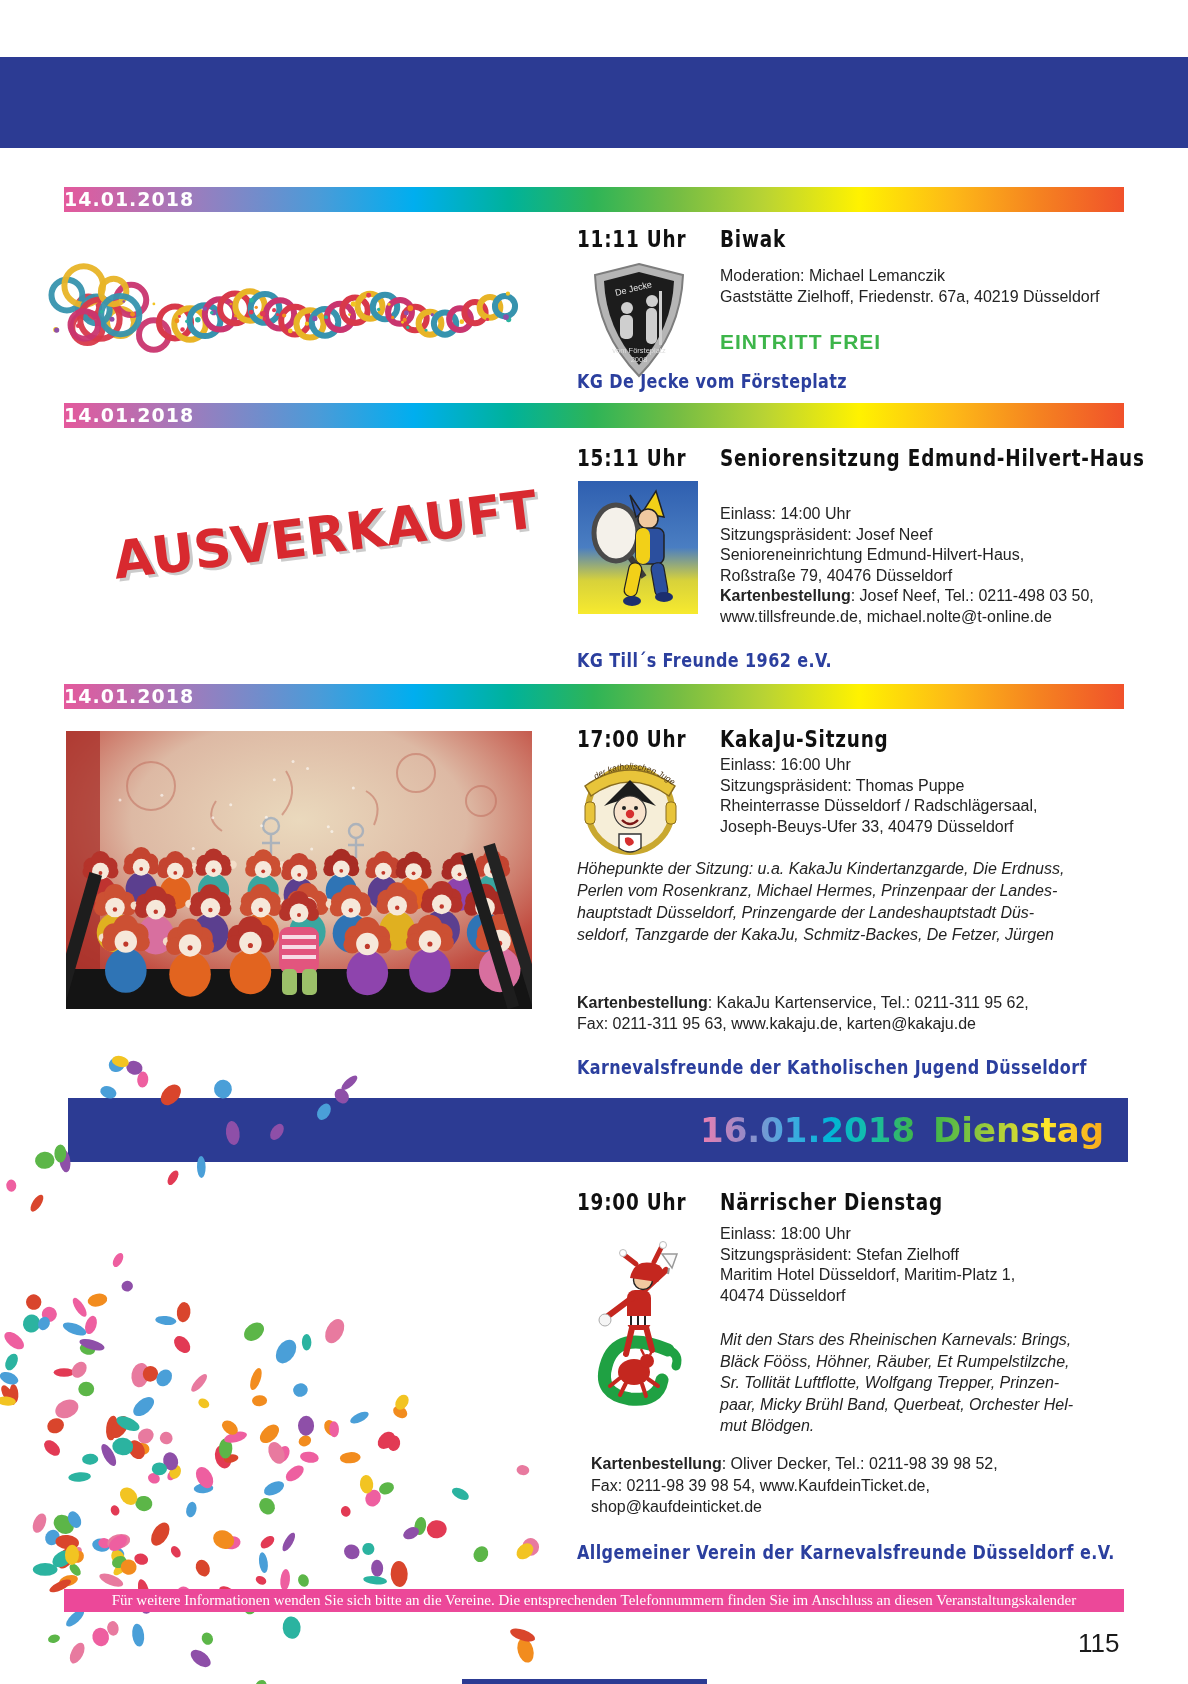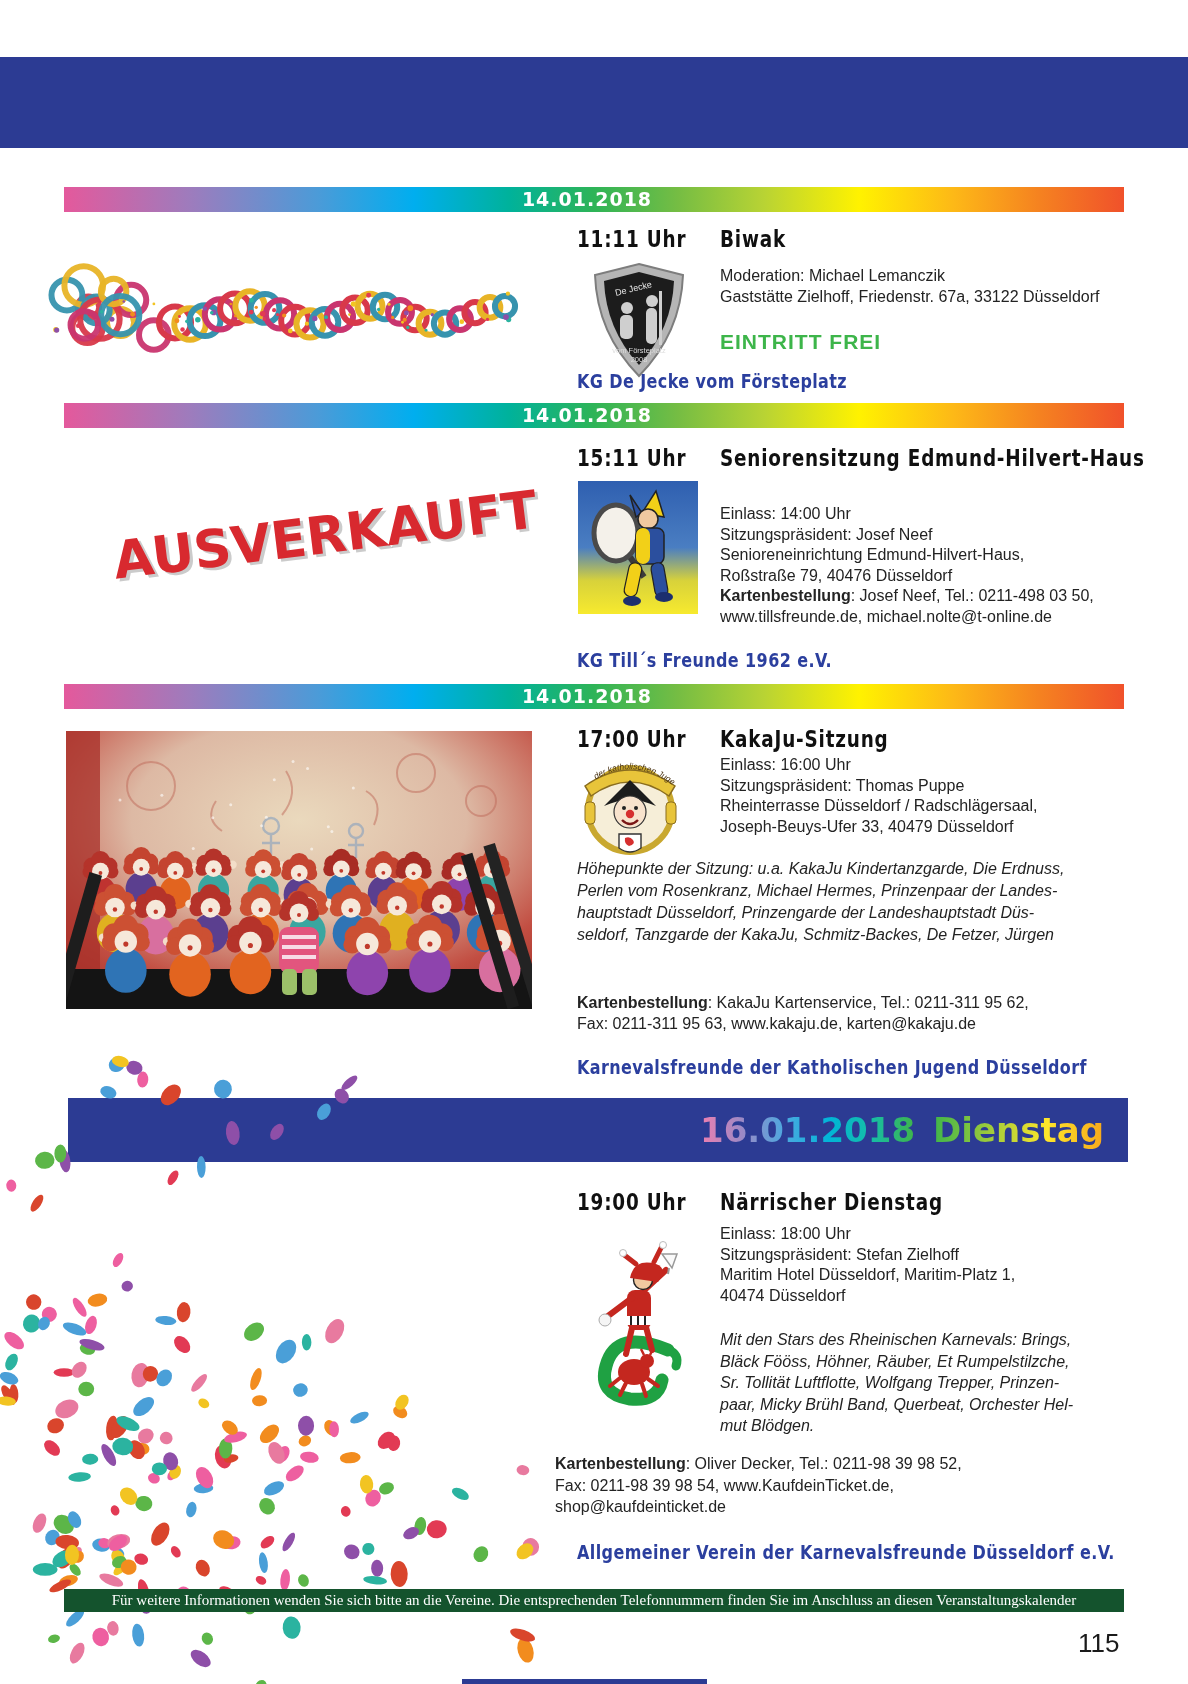--- a/index.html
+++ b/index.html
@@ -11,21 +11,21 @@
   .header{position:absolute;left:0;top:57px;width:1188px;height:91px;background:#2c3b93;
           display:flex;align-items:center;padding-left:74px;box-sizing:border-box;}
   .header-title{font-family:"Liberation Serif",serif;font-weight:bold;font-size:43px;
       letter-spacing:2px;white-space:nowrap;
       background:linear-gradient(90deg,#ee6fa4 0%,#b48cc5 8%,#7d9fd4 16%,#3fb3e8 25%,
         #16bdc3 33%,#2dbd8f 41%,#3fb54a 49%,#7cc242 57%,#b8d22f 65%,#e8e223 73%,
         #f7cf1e 81%,#f2992 0 88%,#f2992e 88%,#e85c26 95%,#e23a2a 100%);
       -webkit-background-clip:text;background-clip:text;color:transparent;}
 
   
-  .datebar{left:64px;width:1060px;height:25px;line-height:25px;text-align:center;
+  .datebar{left:64px;width:1060px;height:25px;line-height:25px;text-align:left;
       padding-right:14px;box-sizing:border-box;
       background:linear-gradient(90deg,#e4599c 0%,#9d7cbd 12%,#4b9bd8 24%,#00aeef 33%,
         #00b29b 42%,#2eb457 50%,#76bd43 58%,#b8d334 66%,#fff200 75%,#fdb817 84%,
         #f58220 92%,#f0512b 100%);}
   .datelabel{font-family:"DejaVu Sans",sans-serif;font-weight:bold;font-size:19px;
       letter-spacing:1px;color:#ffffff;}
 
   
   .comic{font-family:"DejaVu Sans",sans-serif;font-weight:bold;white-space:nowrap;}
   .sx8{transform:scaleX(.8);transform-origin:0 50%;}
@@ -46,21 +46,21 @@
   .banner{left:68px;top:1098px;width:1060px;height:64px;background:#2c3b93;
       display:flex;justify-content:flex-end;align-items:center;gap:18px;
       padding-right:24px;box-sizing:border-box;}
   .banner span{font-family:"DejaVu Sans",sans-serif;font-weight:bold;font-size:34px;white-space:nowrap;}
   .banner-date{background:linear-gradient(90deg,#ee7fb0,#9a8ac6,#4aa9e0,#00b5d8,#16bda5,#3fb54a);
       -webkit-background-clip:text;background-clip:text;color:transparent;}
   .banner-day{background:linear-gradient(90deg,#3fb54a,#9fcb3b,#ffe62b,#f7a81b);
       -webkit-background-clip:text;background-clip:text;color:transparent;}
 
   
-  .footbar{left:64px;top:1589px;width:1060px;height:23px;background:#14532d;
+  .footbar{left:64px;top:1589px;width:1060px;height:23px;background:#ec4899;
       color:#fff;text-align:center;line-height:23px;
       font-family:"Liberation Serif",serif;font-size:15px;white-space:nowrap;}
   .pagenum{left:1078px;top:1628px;font-size:26px;color:#1a1a1a;}
   .edgemark{left:462px;top:1679px;width:245px;height:5px;background:#2c3b93;}
 </style>
 </head>
 <body>
 
 <div class="page">
 
@@ -169,21 +169,21 @@
       <circle cx="62" cy="40" r="6" fill="#cfcfcf"></circle>
       <rect x="56" y="47" width="11" height="36" rx="5" fill="#cfcfcf"></rect>
       <rect x="69" y="30" width="3" height="54" fill="#cfcfcf"></rect>
       <text x="26" y="35" font-size="9" fill="#e6e6e6" transform="rotate(-14 26 35)">De Jecke</text>
       <text x="49" y="92" font-size="7.5" fill="#dddddd" text-anchor="middle">vom Försteplatz</text>
       <text x="49" y="101" font-size="7.5" fill="#dddddd" text-anchor="middle">2008</text>
     </svg>
 
     <div class="details abs" style="left:720px;top:266px">
       <div>Moderation: Michael Lemanczik</div>
-      <div>Gaststätte Zielhoff, Friedenstr. 67a, 33122 Düsseldorf</div>
+      <div>Gaststätte Zielhoff, Friedenstr. 67a, 40219 Düsseldorf</div>
     </div>
     <div class="free abs" style="left:720px;top:330px">EINTRITT FREI</div>
     <div class="comic club sx8 abs" style="left:577px;top:369px">KG De Jecke vom Försteplatz</div>
   </section>
 
   <section>
     <div class="datebar abs" style="top:403px">
       <span class="datelabel">14.01.2018</span>
     </div>
     <div class="comic time sx8 abs" style="left:577px;top:445px">15:11 Uhr</div>
@@ -774,21 +774,21 @@
       <div>Maritim Hotel Düsseldorf, Maritim-Platz 1,</div>
       <div>40474 Düsseldorf</div>
     </div>
     <div class="hl abs" style="left:720px;top:1329px;line-height:21.5px">
       <div>Mit den Stars des Rheinischen Karnevals: Brings,</div>
       <div>Bläck Fööss, Höhner, Räuber, Et Rumpelstilzche,</div>
       <div>Sr. Tollität  Luftflotte,  Wolfgang Trepper,  Prinzen-</div>
       <div>paar, Micky Brühl Band, Querbeat, Orchester Hel-</div>
       <div>mut Blödgen.</div>
     </div>
-    <div class="details abs" style="left:555px;top:1453px;line-height:21.5px">
+    <div class="details abs" style="left:591px;top:1453px;line-height:21.5px">
       <div><b>Kartenbestellung</b><span>: Oliver Decker, Tel.: 0211-98 39 98 52,</span></div>
       <div>Fax: 0211-98 39 98 54, www.KaufdeinTicket.de,</div>
       <div>shop@kaufdeinticket.de</div>
     </div>
     <div class="comic club sx8 abs" style="left:577px;top:1540px">Allgemeiner Verein der Karnevalsfreunde Düsseldorf e.V.</div>
   </section>
 
   <div class="footbar abs">
     <span>Für weitere Informationen wenden Sie sich bitte an die Vereine. Die entsprechenden Telefonnummern finden Sie im Anschluss an diesen Veranstaltungskalender</span>
   </div>

